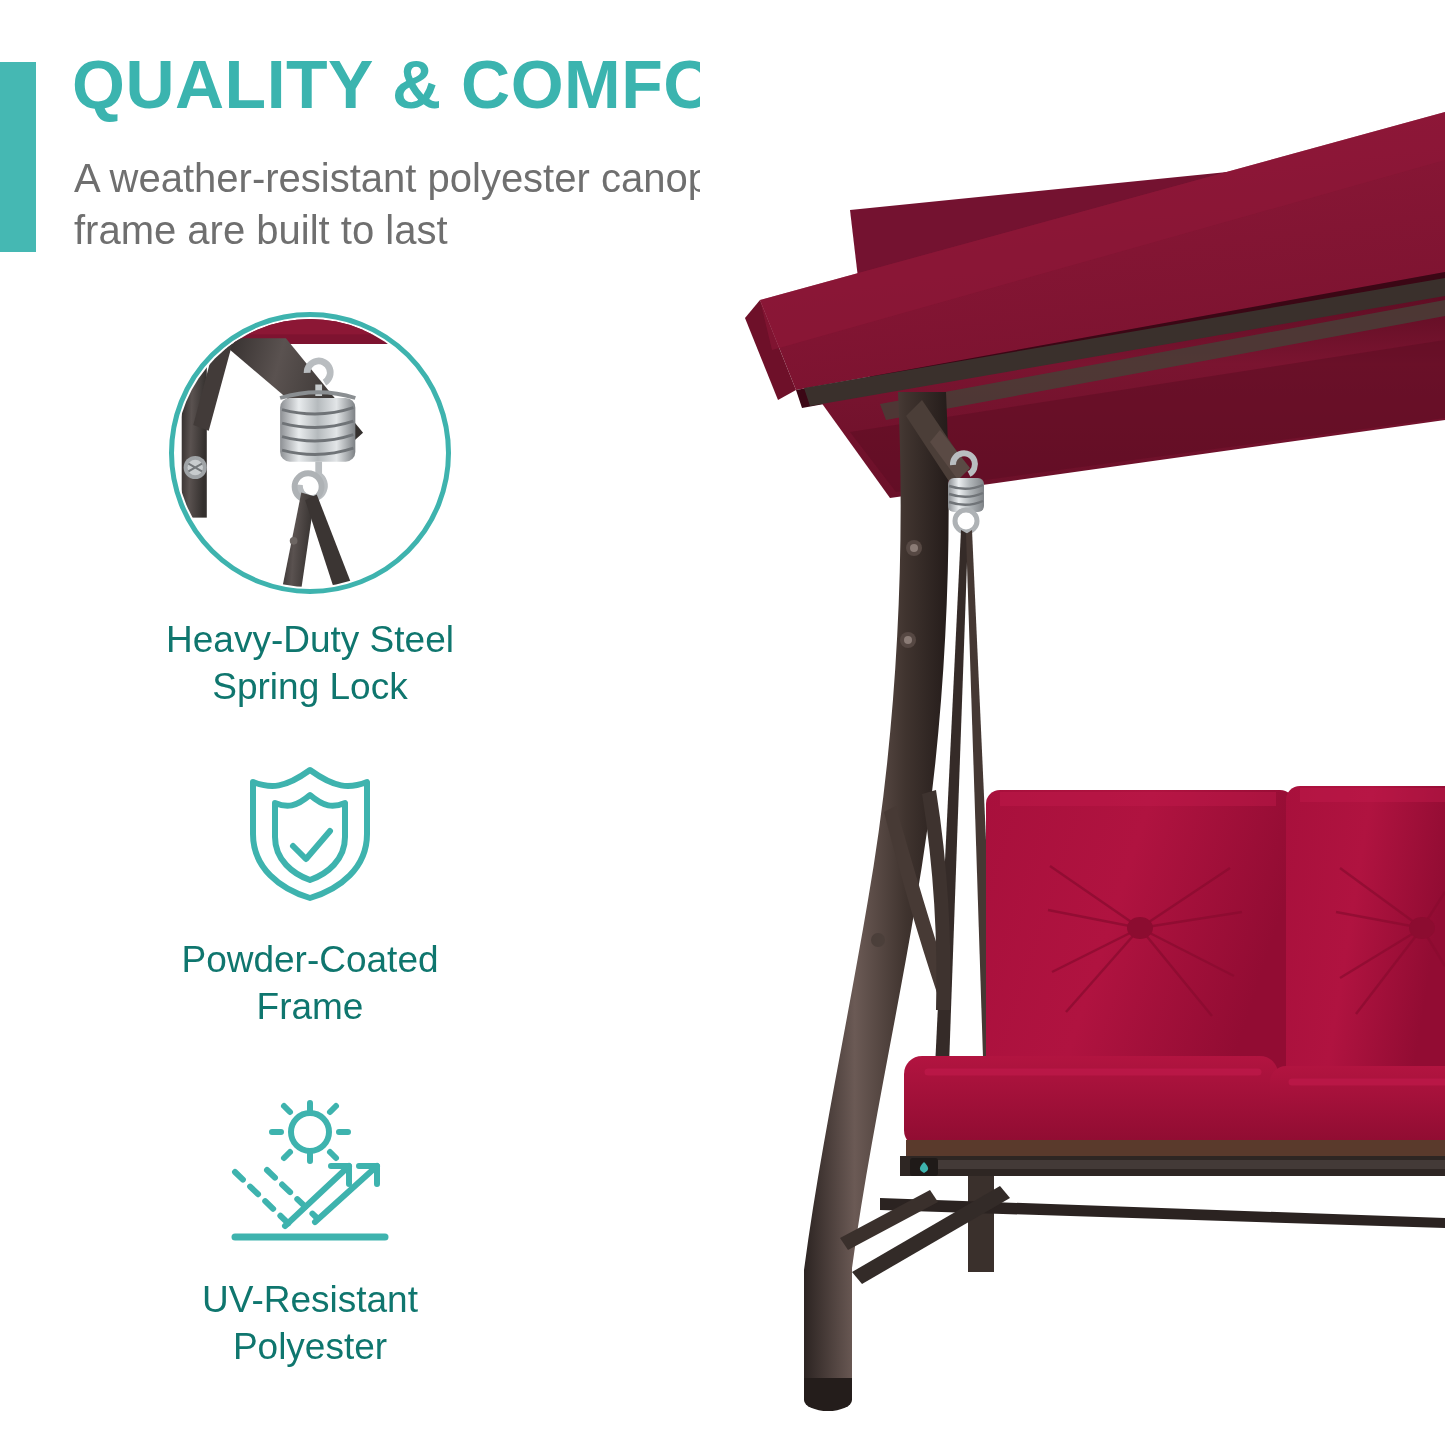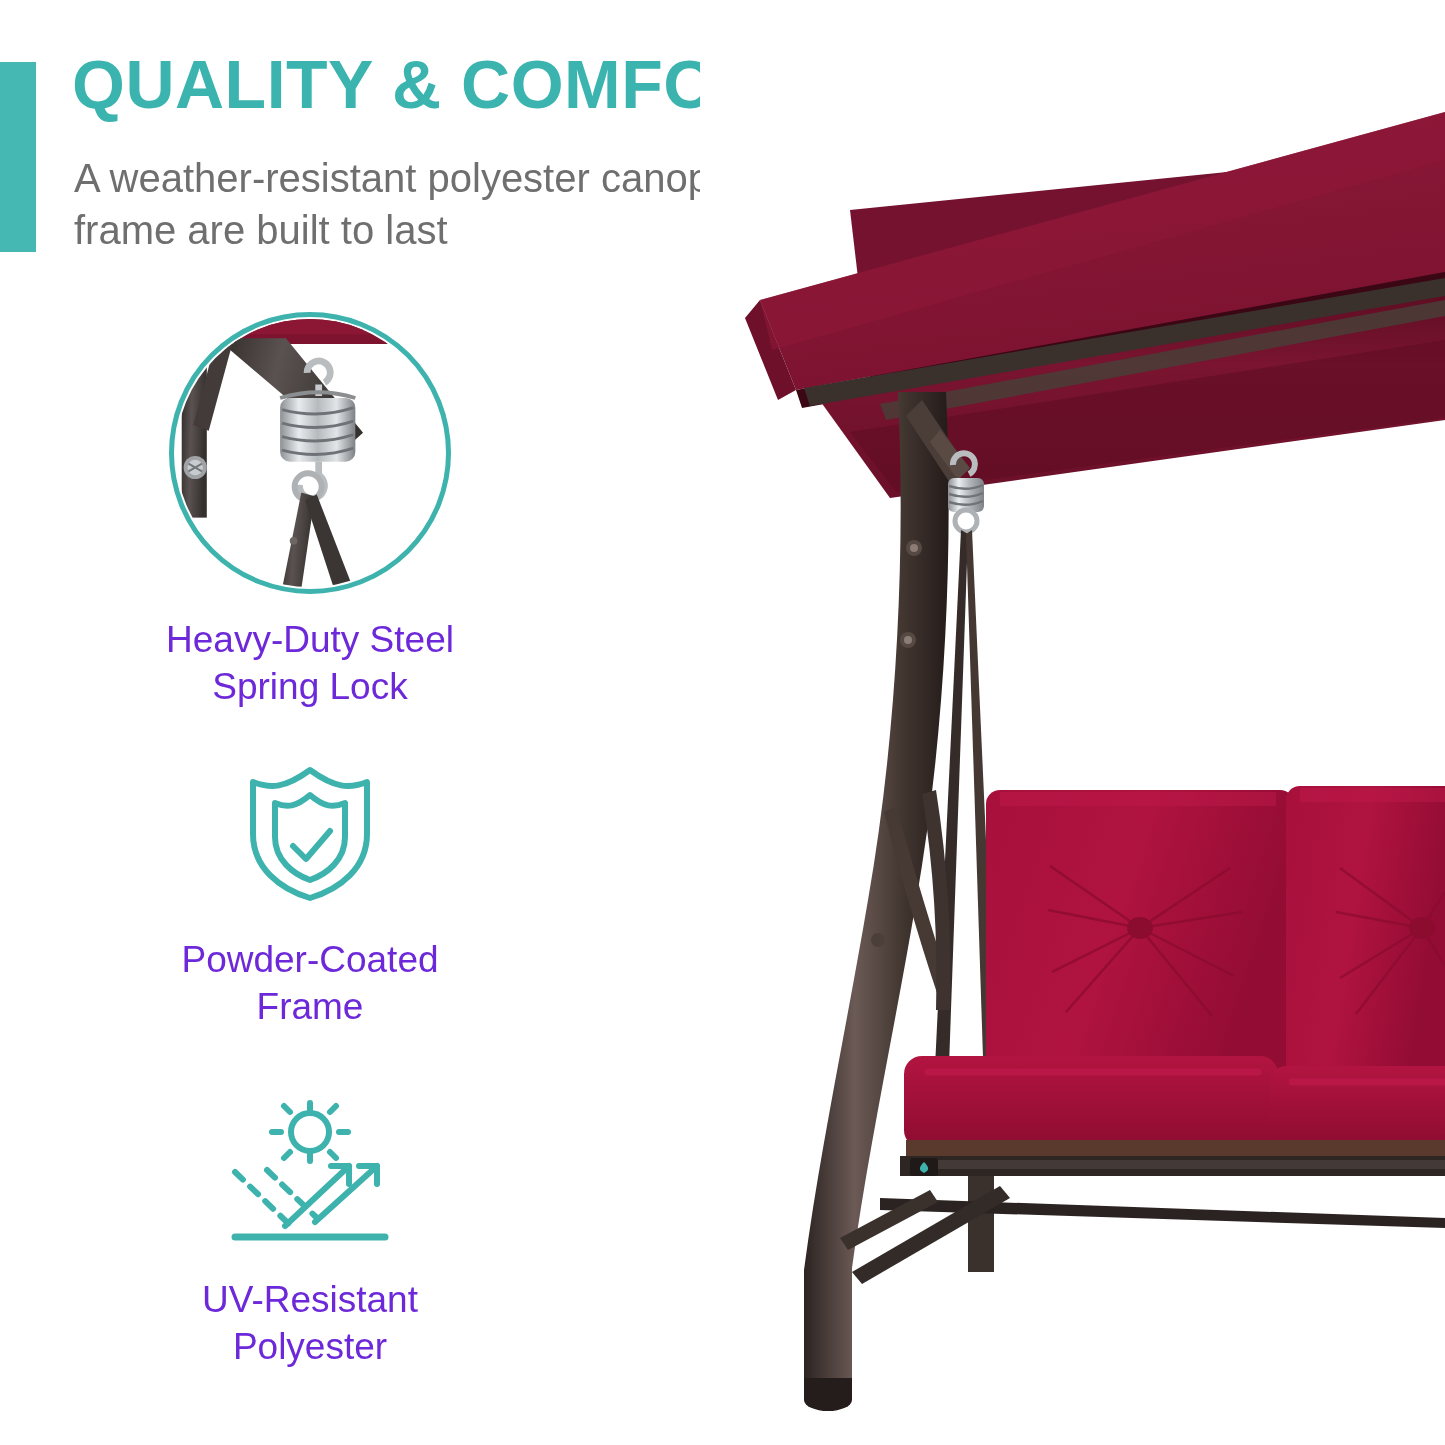--- a/index.html
+++ b/index.html
@@ -29,21 +29,21 @@
     position:absolute;left:74px;top:152px;
     width:830px;
     font-size:40px;line-height:52px;
     font-weight:300;
     color:#6F6F6F;
   }
 
   
   .feature{position:absolute;left:60px;width:500px;text-align:center;}
   .feature .caption{
-    font-size:37px;line-height:47px;font-weight:300;color:#6d28d9;
+    font-size:37px;line-height:47px;font-weight:300;color:#0f766e;
     margin-top:16px;white-space:pre-line;
   }
   #feature-spring{top:312px;}
   #feature-frame{top:760px;}
   #feature-uv{top:1100px;}
 
   .photo-circle{
     width:282px;height:282px;border-radius:50%;
     margin:0 auto;
     border:5px solid #3EB3AE;

